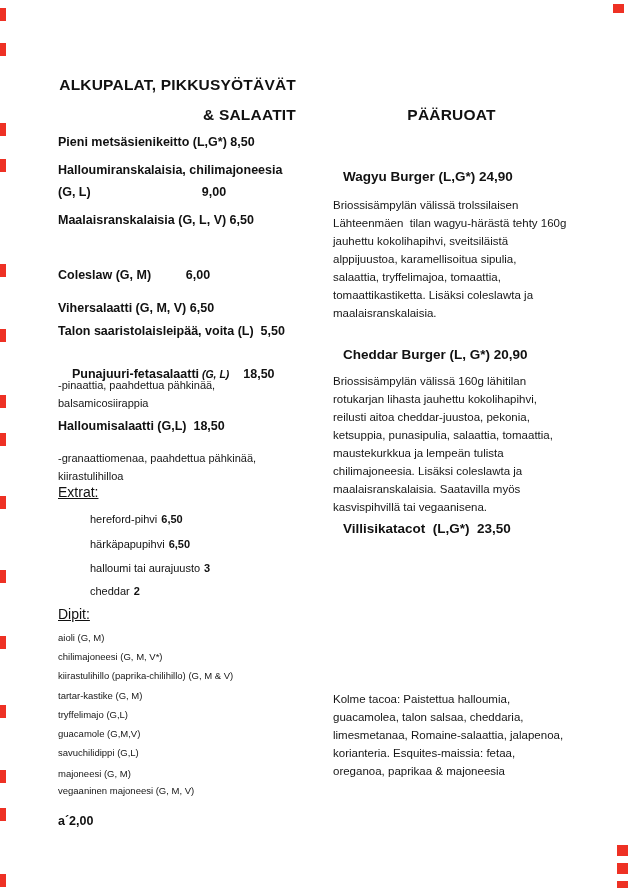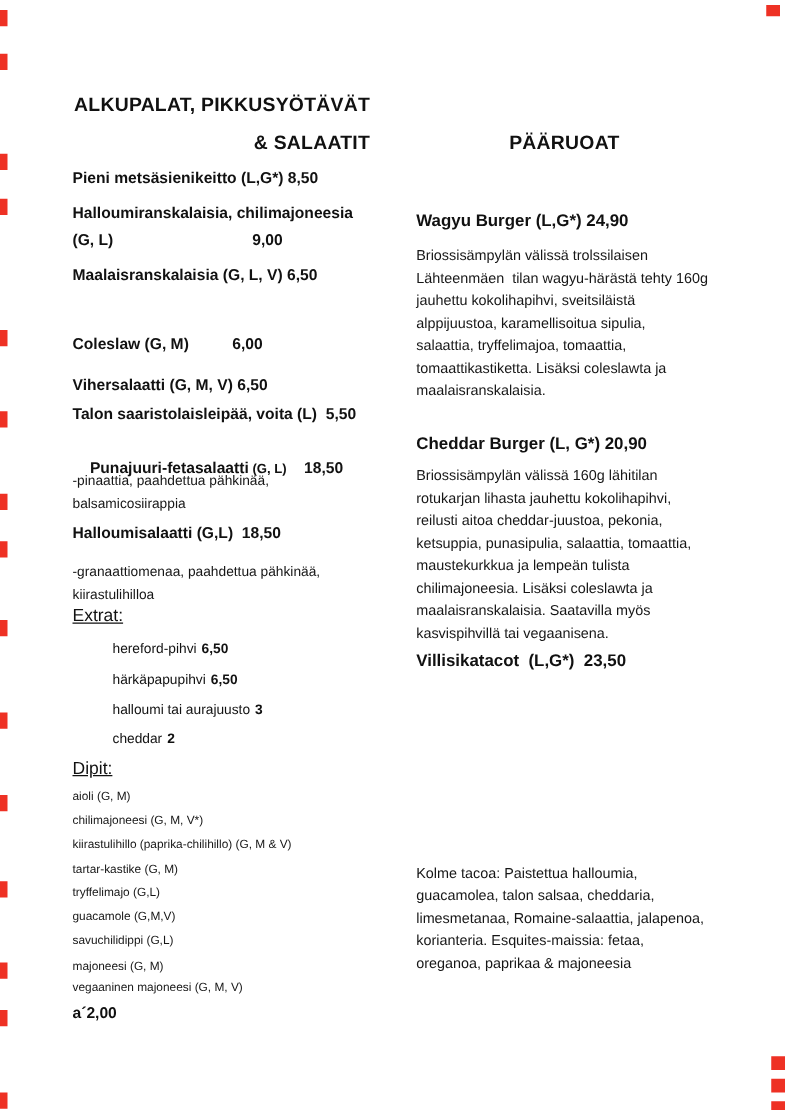--- a/index.html
+++ b/index.html
@@ -7,26 +7,26 @@
   .page{position:relative;width:628px;height:888px;background:#ffffff;overflow:hidden;color:#111;}
   .abs{position:absolute;left:58px;}
   
   .lt{top:70px;width:238px;font-size:15.5px;font-weight:700;line-height:30px;text-align:right;white-space:pre-line;letter-spacing:.2px;}
   .mi{font-size:12.5px;font-weight:700;line-height:15px;white-space:pre;}
   .note{font-size:11px;line-height:18px;white-space:pre-line;color:#161616;}
   .sh{font-size:14px;font-weight:400;text-decoration:underline;line-height:16px;}
   .ex{font-size:11px;line-height:14px;white-space:pre;margin-left:32px;}
   .ex .bp{font-weight:700;margin-left:4px;}
   .dip{font-size:9.5px;line-height:12px;white-space:pre;color:#161616;}
-  .ap{font-size:12.5px;font-weight:700;}
-  .diet-small{font-size:10.5px;font-weight:700;}
+  .ap{font-size:12.5px;font-weight:700;margin-top:11px;}
+  .diet-small{font-size:10.5px;font-weight:700;font-style:italic;}
   
   .rcol{left:333px;}
   .rt{top:106px;width:237px;font-size:15.5px;font-weight:700;text-align:center;letter-spacing:.2px;}
-  .dt{font-size:13.5px;font-weight:700;line-height:17px;white-space:pre;}
+  .dt{font-size:13.5px;font-weight:700;line-height:17px;white-space:pre;margin-left:10px;}
   .dd{font-size:11.5px;line-height:18px;white-space:pre-wrap;width:284px;color:#161616;}
   .mark{position:absolute;}
 </style>
 </head>
 <body>
 
 <div class="page">
 
   <div class="abs lt">ALKUPALAT, PIKKUSYÖTÄVÄT
 &amp; SALAATIT</div>

